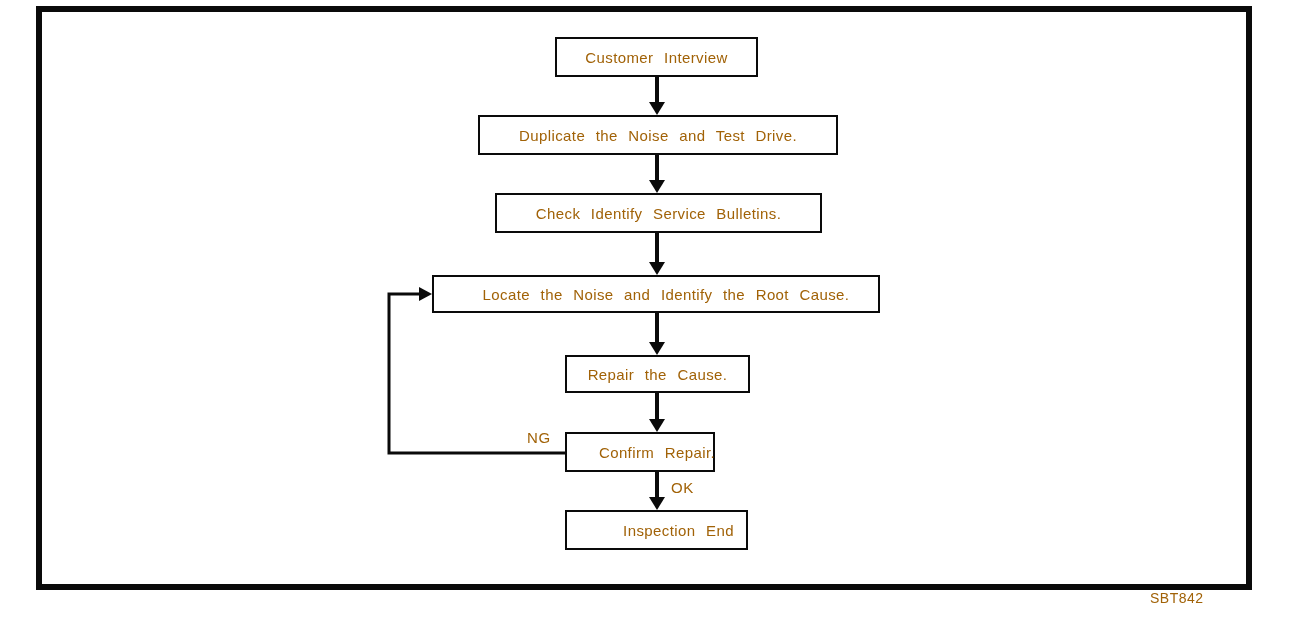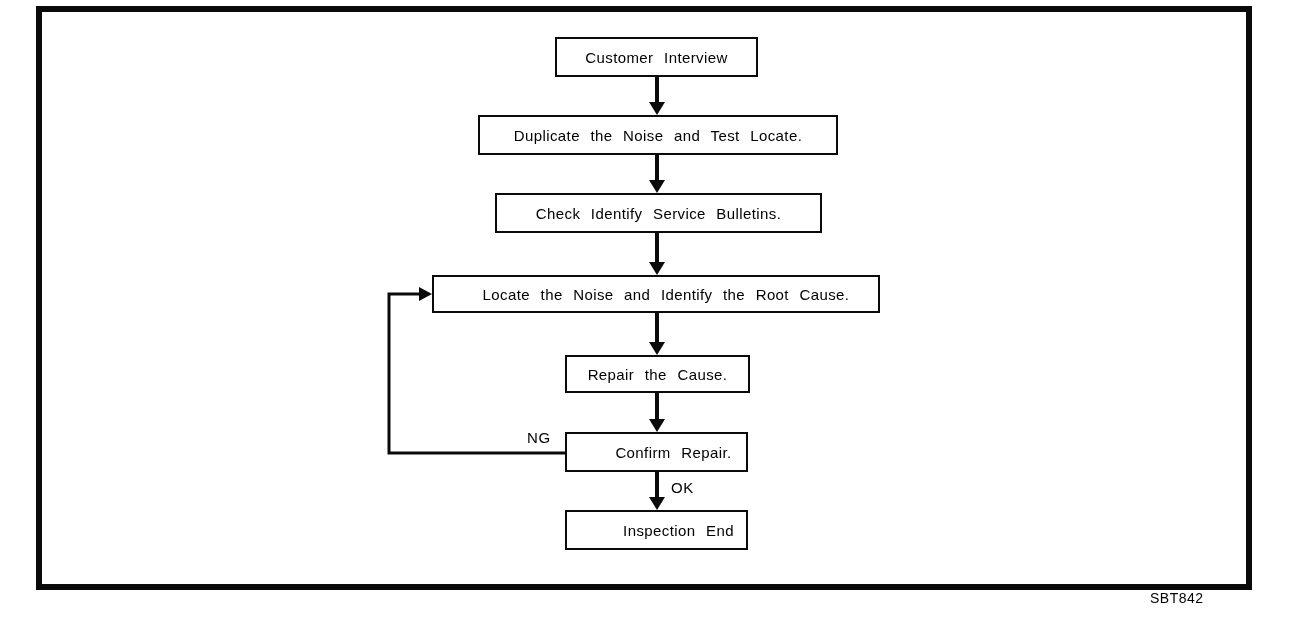--- a/index.html
+++ b/index.html
@@ -3,21 +3,21 @@
 <meta charset="utf-8">
 <style>
   * { margin: 0; padding: 0; box-sizing: border-box; }
   html, body { background: #ffffff; }
   .page {
     position: relative;
     width: 1312px;
     height: 620px;
     background: #ffffff;
     font-family: "Liberation Sans", sans-serif;
-    color: #000000;
+    color: #a16207;
     overflow: hidden;
   }
   .frame {
     position: absolute;
     left: 36px;
     top: 6px;
     width: 1216px;
     height: 584px;
     border: 6px solid #0a0a0a;
     background: transparent;
@@ -40,21 +40,21 @@
     letter-spacing: 0.4px;
     word-spacing: 6px;
     white-space: nowrap;
     z-index: 2;
   }
   .b1 { left: 555px; top: 37px;  width: 203px; height: 40px; }
   .b2 { left: 478px; top: 115px; width: 360px; height: 40px; }
   .b3 { left: 495px; top: 193px; width: 327px; height: 40px; }
   .b4 { left: 432px; top: 275px; width: 448px; height: 38px; padding-left: 20px; }
   .b5 { left: 565px; top: 355px; width: 185px; height: 38px; }
-  .b6 { left: 565px; top: 432px; width: 183px; height: 40px; padding-left: 34px; }
+  .b6 { left: 565px; top: 432px; width: 150px; height: 40px; padding-left: 34px; }
   .b7 { left: 565px; top: 510px; width: 183px; height: 40px; padding-left: 44px; }
   .edge-label {
     position: absolute;
     font-size: 15px;
     font-weight: normal;
     letter-spacing: 0.6px;
     z-index: 3;
   }
   .ng-label { left: 527px; top: 429px; }
   .ok-label { left: 671px; top: 479px; }
@@ -100,21 +100,21 @@
       <line x1="657" y1="472" x2="657" y2="498"></line>
       <polygon points="657,510 649,497 665,497" stroke="none" fill="#0a0a0a"></polygon>
     </g>
     <g>
       <polyline points="565,453 389,453 389,294 419,294" fill="none" stroke="#0a0a0a" stroke-width="3"></polyline>
       <polygon points="432,294 419,287 419,301" fill="#0a0a0a"></polygon>
     </g>
   </svg>
 
   <div class="fbox b1">Customer Interview</div>
-  <div class="fbox b2">Duplicate the Noise and Test Locate.</div>
+  <div class="fbox b2">Duplicate the Noise and Test Drive.</div>
   <div class="fbox b3">Check Identify Service Bulletins.</div>
   <div class="fbox b4">Locate the Noise and Identify the Root Cause.</div>
   <div class="fbox b5">Repair the Cause.</div>
   <div class="fbox b6">Confirm Repair.</div>
   <div class="fbox b7">Inspection End</div>
 
   <div class="edge-label ng-label">NG</div>
   <div class="edge-label ok-label">OK</div>
 
   <div class="figcode">SBT842</div>

